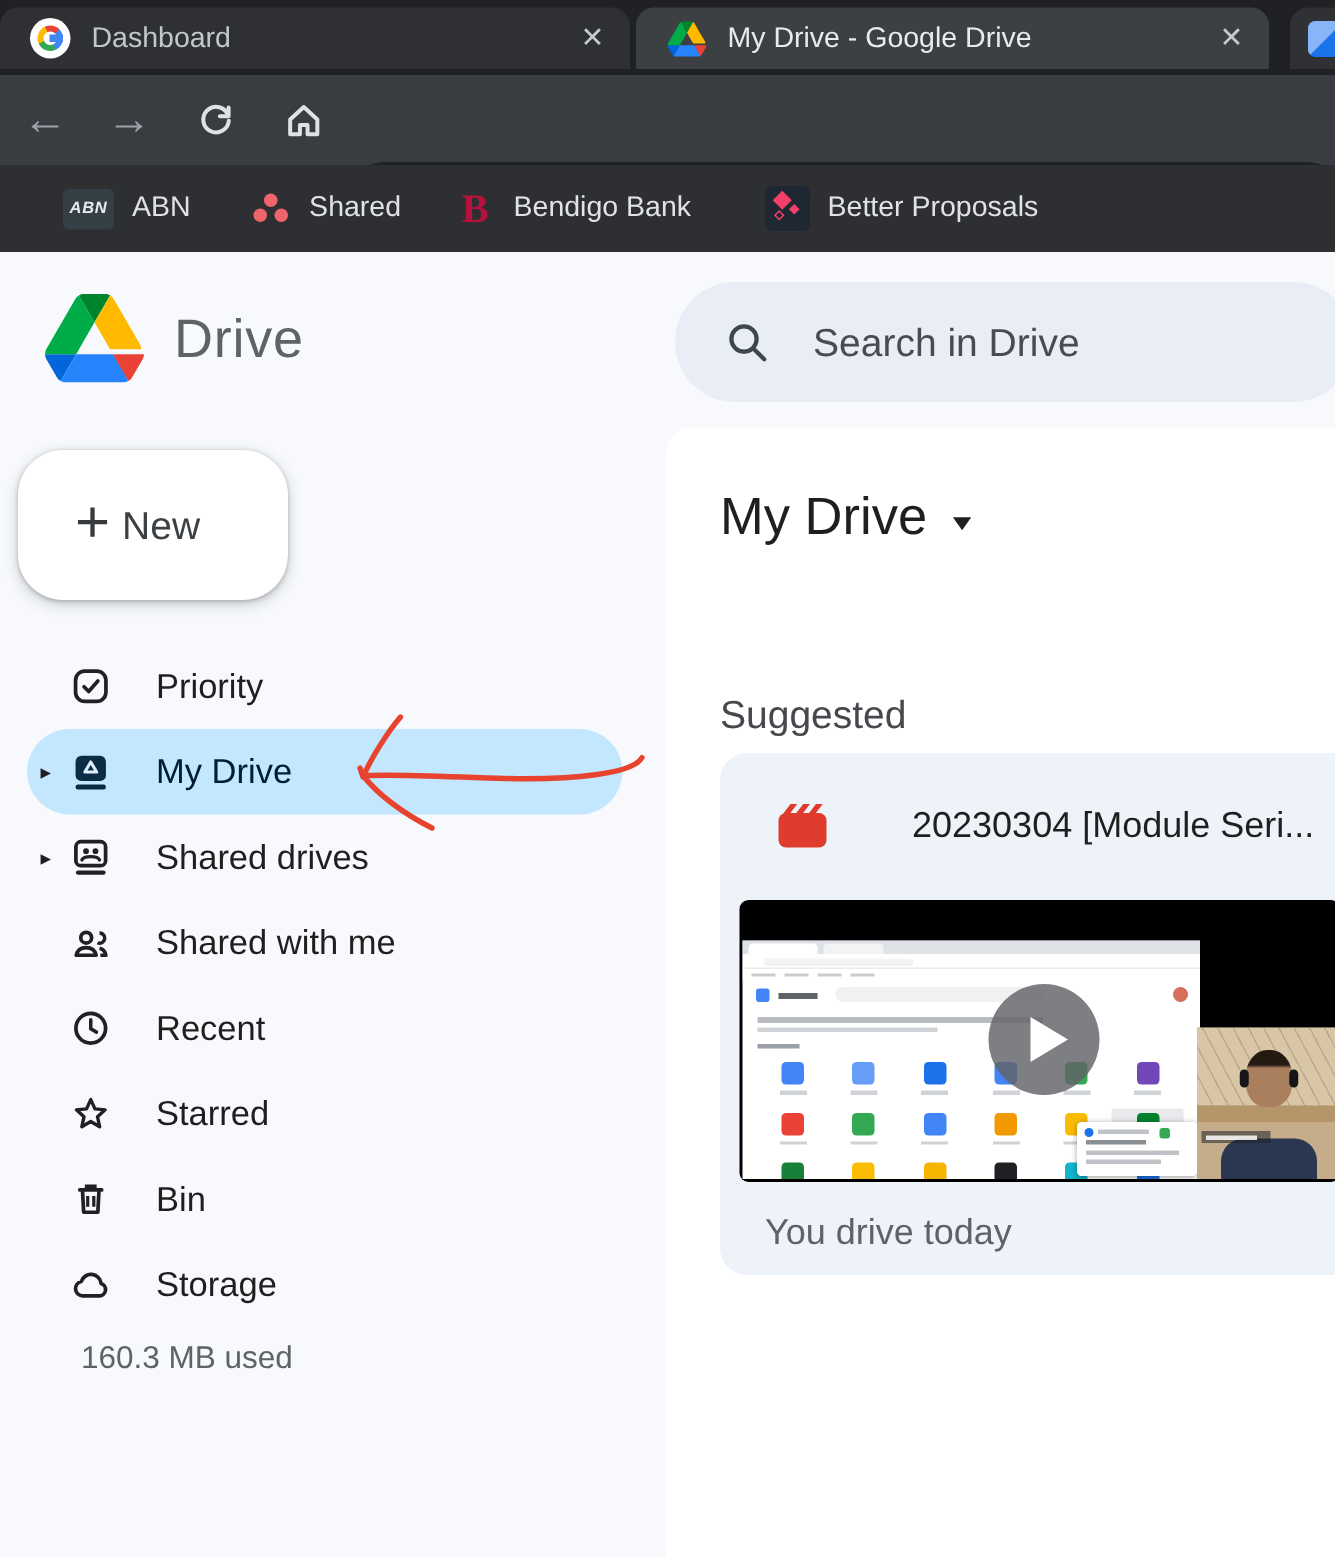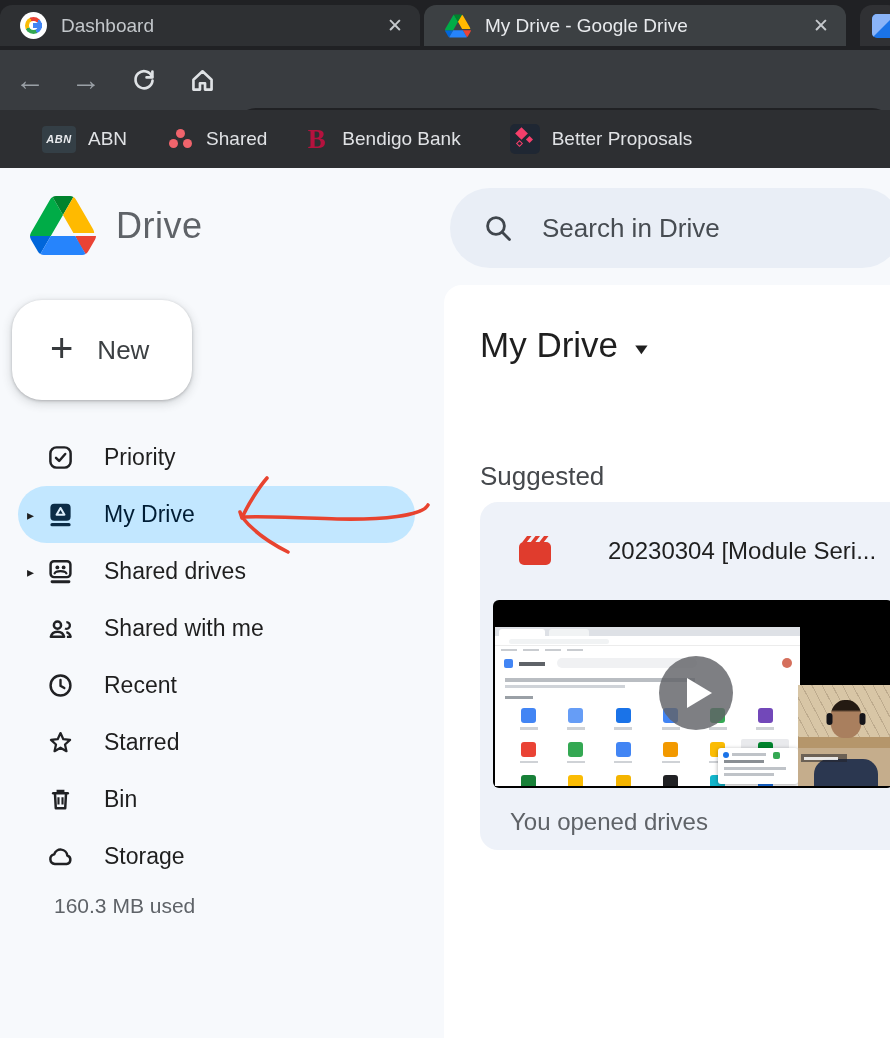--- a/index.html
+++ b/index.html
@@ -56,21 +56,21 @@
   
   .drive-area { position:absolute; left:0; top:168px; width:890px; height:870px; background:#f7f9fc; }
   .main-panel { position:absolute; left:444px; top:117px; width:446px; height:753px; background:#fff; border-radius:18px 0 0 0; }
 
   .drive-brand { position:absolute; left:30px; top:28px; display:flex; align-items:center; }
   .drive-wordmark { font-size:36px; color:#5f6368; margin-left:20px; letter-spacing:.5px; }
 
   .new-btn { position:absolute; left:12px; top:132px; width:180px; height:100px; background:#fff; border:none; border-radius:30px;
     box-shadow:0 1px 3px rgba(60,64,67,.3), 0 3px 8px 2px rgba(60,64,67,.15); display:flex; align-items:center; cursor:pointer; }
   .new-plus { font-size:40px; font-weight:400; color:#373a3d; margin-left:38px; line-height:1; margin-top:-4px; }
-  .new-label { font-size:26px; font-weight:500; color:#3c4043; margin-left:24px; }
+  .new-label { font-size:26px; font-weight:500; color:#3c4043; margin-left:8px; }
 
   .nav { position:absolute; left:18px; top:261px; width:397px; }
   .nav-item { position:relative; height:57px; border-radius:29px; display:flex; align-items:center; padding-left:29px; cursor:pointer; }
   .nav-item.selected { background:#c2e7ff; }
   .nav-caret { position:absolute; left:9px; top:50%; transform:translateY(-50%); font-size:14px; color:#1f1f1f; }
   .nav-ico { width:27px; height:27px; flex:none; display:flex; align-items:center; justify-content:center; }
   .nav-label { font-size:23px; color:#1f1f1f; margin-left:30px; white-space:nowrap; }
   .nav-item.selected .nav-label { color:#001d35; font-weight:500; }
   .storage-used { position:absolute; left:54px; top:726px; font-size:21px; color:#5f6368; }
 
@@ -354,21 +354,21 @@
             <div class="wc-wood"></div>
             <div class="wc-head"></div>
             <div class="wc-body"></div>
             <div class="wc-caption"></div>
           </div>
           <button class="play-btn">
             <span class="play-tri"></span>
           </button>
         </div>
 
-        <div class="sg-opened">You opened drives</div>
+        <div class="sg-opened">You drive today</div>
       </div>
     </div>
 
     <div class="searchbar">
       <span class="mag">
         <svg width="32" height="32" viewBox="0 0 24 24">
           <circle cx="10.5" cy="10.5" r="6.3" fill="none" stroke="#40464d" stroke-width="2.1"></circle>
           <path d="M15.2 15.2L20.6 20.6" stroke="#40464d" stroke-width="2.1" stroke-linecap="round"></path>
         </svg>
       </span>

